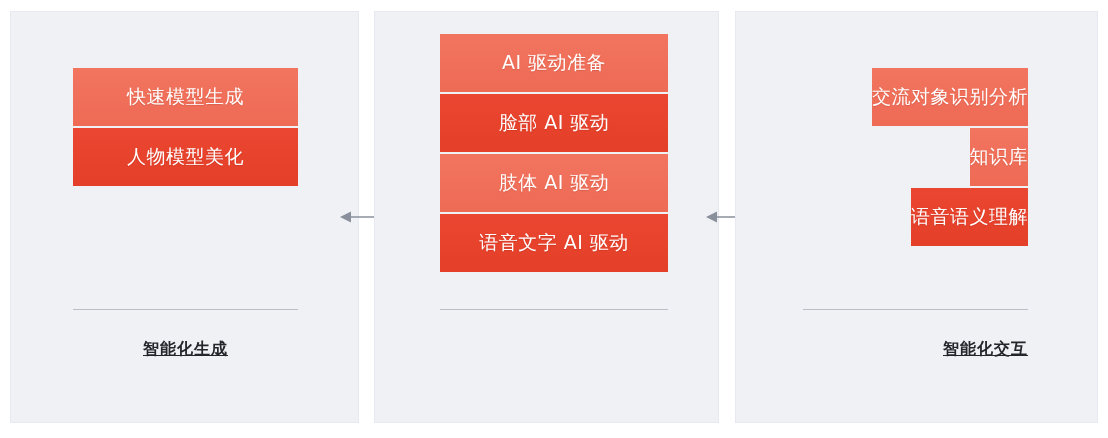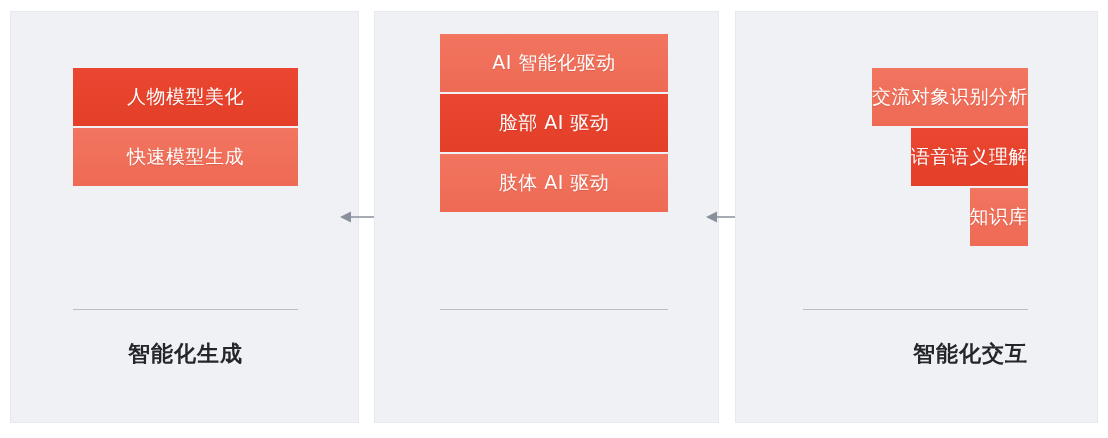--- a/index.html
+++ b/index.html
@@ -71,25 +71,26 @@
     background: #b9bfc9;
   }
   .divider.d1 { left: 63px; top: 309px; width: 225px; }
   .divider.d2 { left: 66px; top: 309px; width: 228px; }
   .divider.d3 { left: 68px; top: 309px; width: 225px; }
 
   .caption {
     position: absolute;
     top: 339px;
     text-align: center;
-    font-size: 22px;
+    font-size: 16px;
     font-weight: bold;
     color: #24262b;
     letter-spacing: 1px;
     white-space: nowrap;
+    text-decoration: underline;
   }
   .caption.c1 { left: 63px; width: 225px; }
   .caption.c2 { left: 66px; width: 228px; }
   .caption.c3 { left: 68px; width: 225px; }
 
   
   .connector {
     position: absolute;
     top: 207px;
     width: 52px;
@@ -99,57 +100,58 @@
   .connector.a2 { left: 706px; }
 </style>
 </head>
 <body>
 
 <div id="stage">
 
   <div class="panel p1"></div>
 
   <div class="stack s1" style="left: 73px;">
+    <div class="bar light">快速模型生成</div>
     <div class="bar dark">人物模型美化</div>
-    <div class="bar light">快速模型生成</div>
   </div>
 
   <div class="divider d1" style="left: 73px;"></div>
   <div class="caption c1" style="left: 73px;">智能化生成</div>
 
   <div class="connector a1">
     <svg width="52" height="20" viewBox="0 0 52 20" xmlns="http://www.w3.org/2000/svg">
       <line x1="9" y1="10" x2="43" y2="10" stroke="#8a909b" stroke-width="1.6"></line>
       <polygon points="0,10 11,4.5 11,15.5" fill="#8a909b"></polygon>
       <polygon points="52,10 41,4.5 41,15.5" fill="#8a909b"></polygon>
     </svg>
   </div>
 
   <div class="panel p2"></div>
 
   <div class="stack s2" style="left: 440px;">
-    <div class="bar light">AI 智能化驱动</div>
+    <div class="bar light">AI 驱动准备</div>
     <div class="bar dark">脸部 AI 驱动</div>
     <div class="bar light">肢体 AI 驱动</div>
+    <div class="bar dark">语音文字 AI 驱动</div>
   </div>
 
   <div class="divider d2" style="left: 440px;"></div>
 
   <div class="connector a2">
     <svg width="52" height="20" viewBox="0 0 52 20" xmlns="http://www.w3.org/2000/svg">
       <line x1="9" y1="10" x2="43" y2="10" stroke="#8a909b" stroke-width="1.6"></line>
       <polygon points="0,10 11,4.5 11,15.5" fill="#8a909b"></polygon>
       <polygon points="52,10 41,4.5 41,15.5" fill="#8a909b"></polygon>
     </svg>
   </div>
 
   <div class="panel p3"></div>
 
   <div class="stack s3" style="left: 803px;">
     <div class="bar light">交流对象识别分析</div>
+    <div class="bar light">知识库</div>
     <div class="bar dark">语音语义理解</div>
-    <div class="bar light">知识库</div>
   </div>
 
   <div class="divider d3" style="left: 803px;"></div>
   <div class="caption c3" style="left: 803px; text-align: right;">智能化交互</div>
 
 </div>
 
 </body></html>

